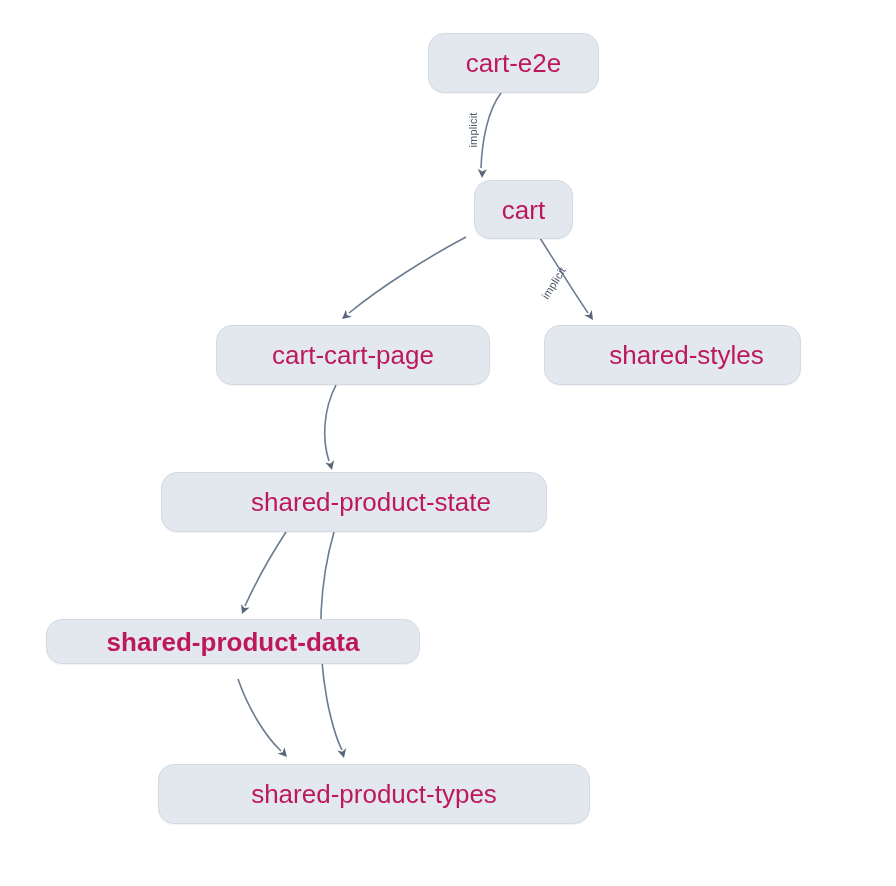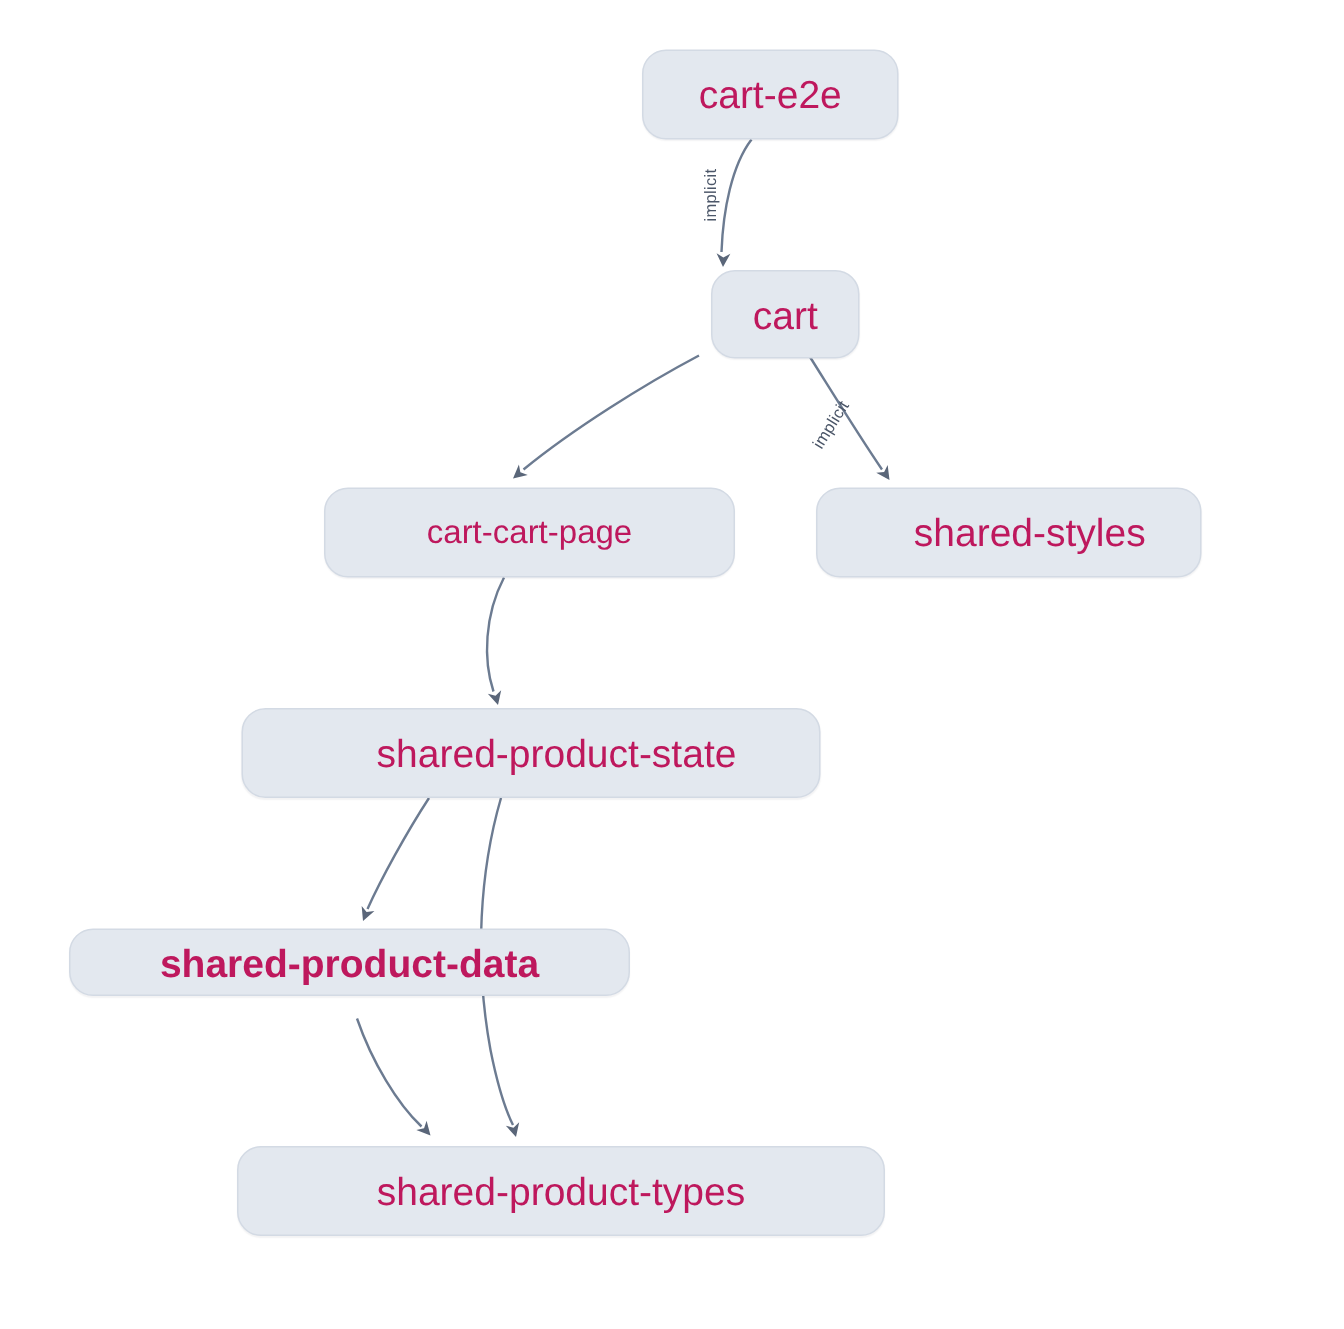--- a/index.html
+++ b/index.html
@@ -97,21 +97,21 @@
       </g>
     </svg>
 
   <div id="node-layer">
       <div class="node" style="left: 428px; top: 33px; width: 171px; height: 60px; font-size: 26px;">
         <span class="node-label">cart-e2e</span>
       </div>
       <div class="node" style="left: 463px; top: 180px; width: 99px; height: 59px; font-size: 26px; margin-left: 11px;">
         <span class="node-label">cart</span>
       </div>
-      <div class="node" style="left: 216px; top: 325px; width: 274px; height: 60px; font-size: 22px;">
+      <div class="node" style="left: 216px; top: 325px; width: 274px; height: 60px; font-size: 26px;">
         <span class="node-label">cart-cart-page</span>
       </div>
       <div class="node" style="left: 544px; top: 325px; width: 257px; height: 60px; font-size: 26px; padding-left: 28px;">
         <span class="node-label">shared-styles</span>
       </div>
       <div class="node" style="left: 161px; top: 472px; width: 386px; height: 60px; font-size: 26px; padding-left: 34px;">
         <span class="node-label">shared-product-state</span>
       </div>
       <div class="node" style="left: 46px; top: 619px; width: 374px; height: 45px; font-size: 26px; font-weight: bold;">
         <span class="node-label">shared-product-data</span>

